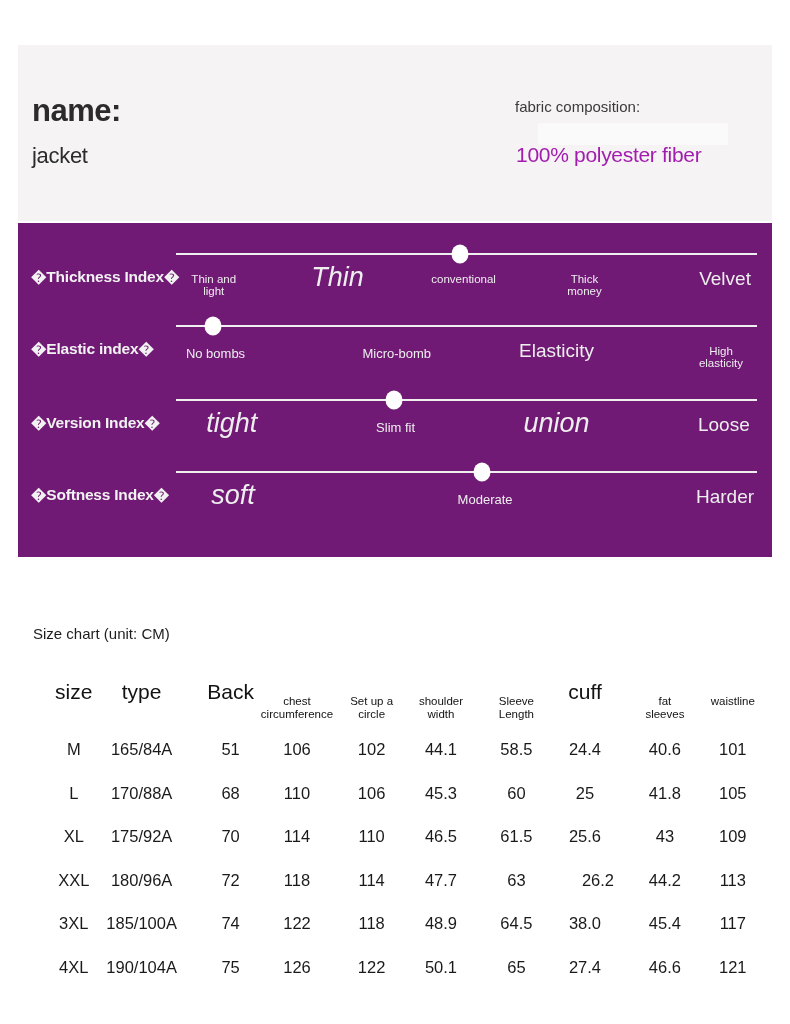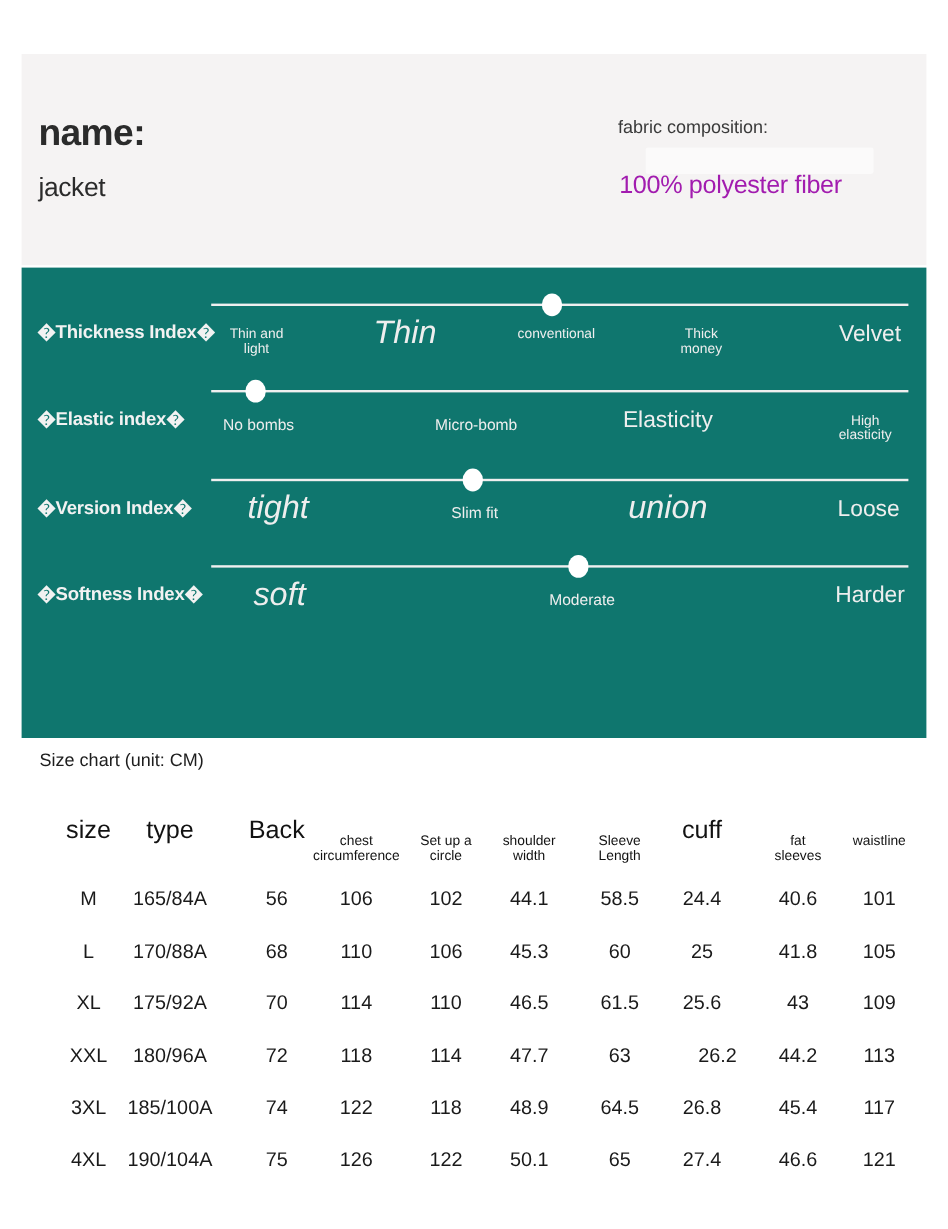--- a/index.html
+++ b/index.html
@@ -75,22 +75,22 @@
     color: #a21caf;
     letter-spacing: -0.3px;
   }
 
   
   .index-panel {
     position: absolute;
     left: 18px;
     top: 223px;
     width: 754px;
-    height: 392px;
-    background: #0f766e;
+    height: 334px;
+    background: #701a75;
   }
 
   .index-row {
     position: absolute;
     left: 0;
     width: 754px;
   }
 
   .row-label {
     position: absolute;
@@ -266,21 +266,21 @@
         <div class="cell head-cell hs-sm" style="left: 66.1%;">Sleeve
 Length</div>
         <div class="cell head-cell hs-lg" style="left: 75.2%;">cuff</div>
         <div class="cell head-cell hs-sm" style="left: 85.8%;">fat
 sleeves</div>
         <div class="cell head-cell hs-sm" style="left: 94.8%;">waistline</div>
       </div>
       <div class="table-row">
         <div class="cell body-cell" style="left: 7.4%;">M</div>
         <div class="cell body-cell" style="left: 16.4%;">165/84A</div>
-        <div class="cell body-cell" style="left: 28.2%;">56</div>
+        <div class="cell body-cell" style="left: 28.2%;">51</div>
         <div class="cell body-cell" style="left: 37%;">106</div>
         <div class="cell body-cell" style="left: 46.9%;">102</div>
         <div class="cell body-cell" style="left: 56.1%;">44.1</div>
         <div class="cell body-cell" style="left: 66.1%;">58.5</div>
         <div class="cell body-cell" style="left: 75.2%;">24.4</div>
         <div class="cell body-cell" style="left: 85.8%;">40.6</div>
         <div class="cell body-cell" style="left: 94.8%;">101</div>
       </div>
       <div class="table-row">
         <div class="cell body-cell" style="left: 7.4%;">L</div>
@@ -319,21 +319,21 @@
         <div class="cell body-cell" style="left: 94.8%;">113</div>
       </div>
       <div class="table-row">
         <div class="cell body-cell" style="left: 7.4%;">3XL</div>
         <div class="cell body-cell" style="left: 16.4%;">185/100A</div>
         <div class="cell body-cell" style="left: 28.2%;">74</div>
         <div class="cell body-cell" style="left: 37%;">122</div>
         <div class="cell body-cell" style="left: 46.9%;">118</div>
         <div class="cell body-cell" style="left: 56.1%;">48.9</div>
         <div class="cell body-cell" style="left: 66.1%;">64.5</div>
-        <div class="cell body-cell" style="left: 75.2%;">26.8</div>
+        <div class="cell body-cell" style="left: 75.2%;">38.0</div>
         <div class="cell body-cell" style="left: 85.8%;">45.4</div>
         <div class="cell body-cell" style="left: 94.8%;">117</div>
       </div>
       <div class="table-row">
         <div class="cell body-cell" style="left: 7.4%;">4XL</div>
         <div class="cell body-cell" style="left: 16.4%;">190/104A</div>
         <div class="cell body-cell" style="left: 28.2%;">75</div>
         <div class="cell body-cell" style="left: 37%;">126</div>
         <div class="cell body-cell" style="left: 46.9%;">122</div>
         <div class="cell body-cell" style="left: 56.1%;">50.1</div>

